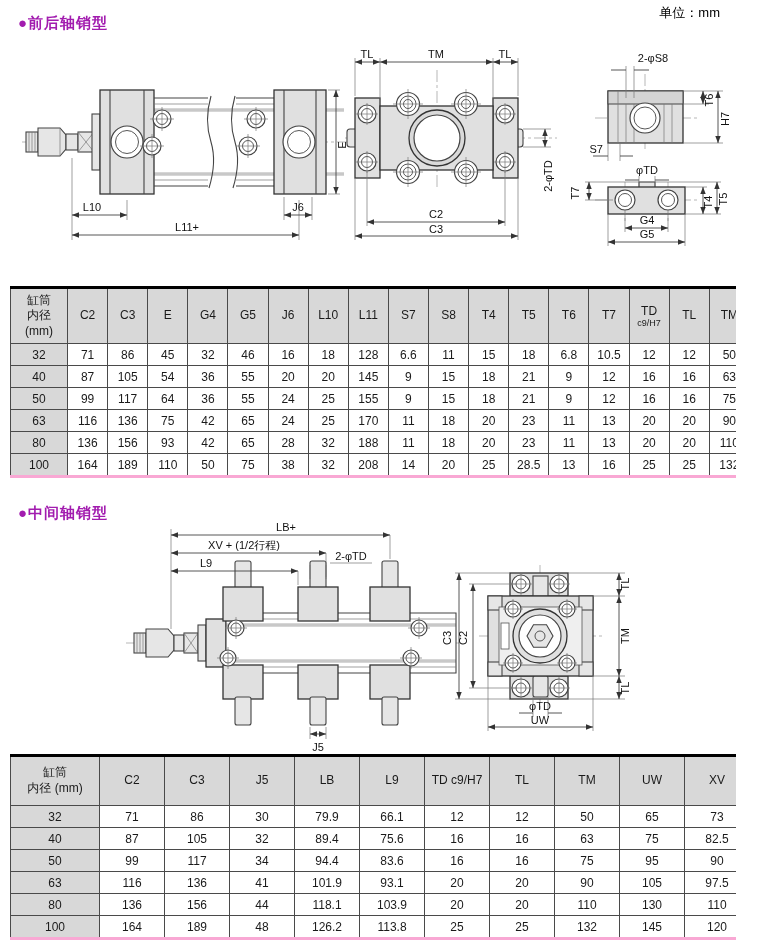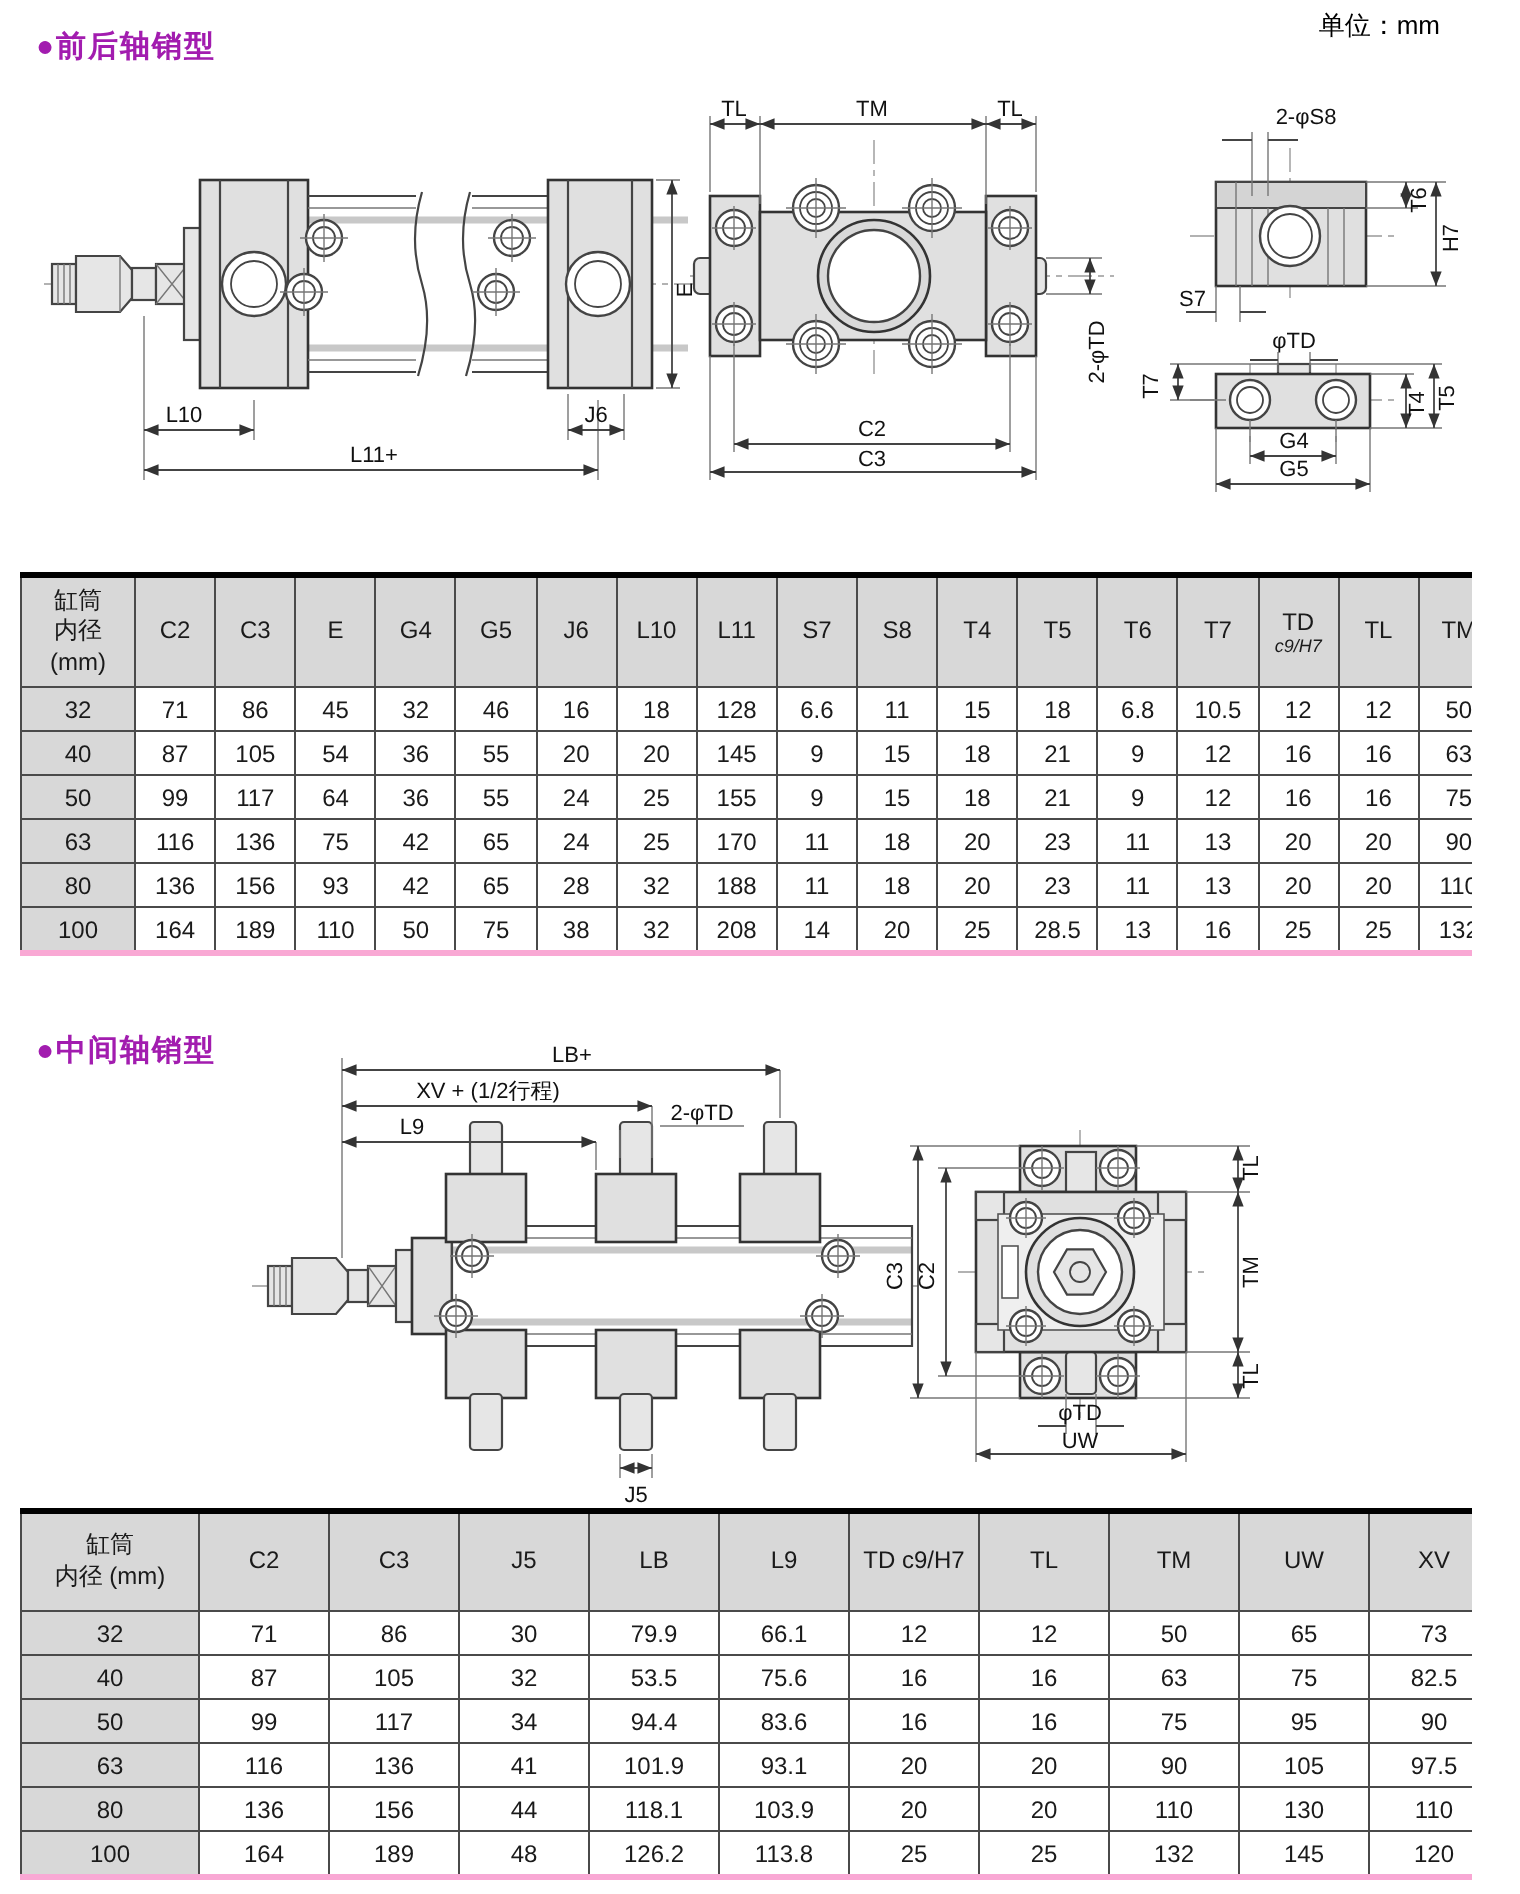--- a/index.html
+++ b/index.html
@@ -9,21 +9,21 @@
   #unit-label{position:absolute;top:4px;right:16px;font-size:13px;color:#000;}
   .drawing{position:absolute;}
   
   .dtable{border-collapse:collapse;table-layout:fixed;width:740px;
           border-top:3px solid #000;border-bottom:3px solid #f9a8d4;}
   .dtable th,.dtable td{border:1px solid #4a4a4a;text-align:center;vertical-align:middle;
           font-size:12px;color:#1a1a1a;padding:0;}
   .dtable th{background:#d8d8d8;font-weight:normal;white-space:pre-line;line-height:1.3;}
   .dtable td{background:#fff;height:21px;}
   .dtable td.rowhdr{background:#d8d8d8;}
-  .dtable .sub{font-size:9px;line-height:1;font-style:italic;}
+  .dtable .sub{font-size:9px;line-height:1;}
   #table1-wrap{position:absolute;left:10px;top:286px;}
   #table2-wrap{position:absolute;left:10px;top:754px;}
   #table1 thead th{height:54px;}
   #table2 thead th{height:48px;}
   #table1 th:first-child{width:56px;}
   #table2 th:first-child{width:88px;}
   
   .part{fill:#e6e6e6;stroke:#444;stroke-width:1.1;}
   .cap{fill:#e0e0e0;stroke:#333;stroke-width:1.3;}
   .hole{fill:#fff;stroke:#444;stroke-width:1.2;}
@@ -366,21 +366,21 @@
             <td>13</td>
             <td>16</td>
             <td>25</td>
             <td>25</td>
             <td>132</td>
           </tr>
         </tbody>
       </table>
   </div>
 
-  <div class="sec-title" style="left:18px;top:516px;">●中间轴销型</div>
+  <div class="sec-title" style="left:18px;top:504px;">●中间轴销型</div>
 
   <div class="drawing" style="left:126px;top:521px;">
   <svg width="335" height="235">
     <line class="cl" x1="0" y1="122" x2="335" y2="122"></line>
 
     <rect class="part" x="8" y="112" width="12" height="20"></rect>
     <path class="thin" d="M11 112 V132 M14 112 V132 M17 112 V132"></path>
     <polygon class="part" points="20,108 42,108 48,115 48,129 42,136 20,136"></polygon>
     <rect class="part" x="48" y="114" width="10" height="16"></rect>
     <rect class="part" x="58" y="112" width="14" height="20"></rect>
@@ -535,21 +535,21 @@
             <td>12</td>
             <td>50</td>
             <td>65</td>
             <td>73</td>
           </tr>
           <tr>
             <td class="rowhdr">40</td>
             <td>87</td>
             <td>105</td>
             <td>32</td>
-            <td>53.5</td>
+            <td>89.4</td>
             <td>75.6</td>
             <td>16</td>
             <td>16</td>
             <td>63</td>
             <td>75</td>
             <td>82.5</td>
           </tr>
           <tr>
             <td class="rowhdr">50</td>
             <td>99</td>

